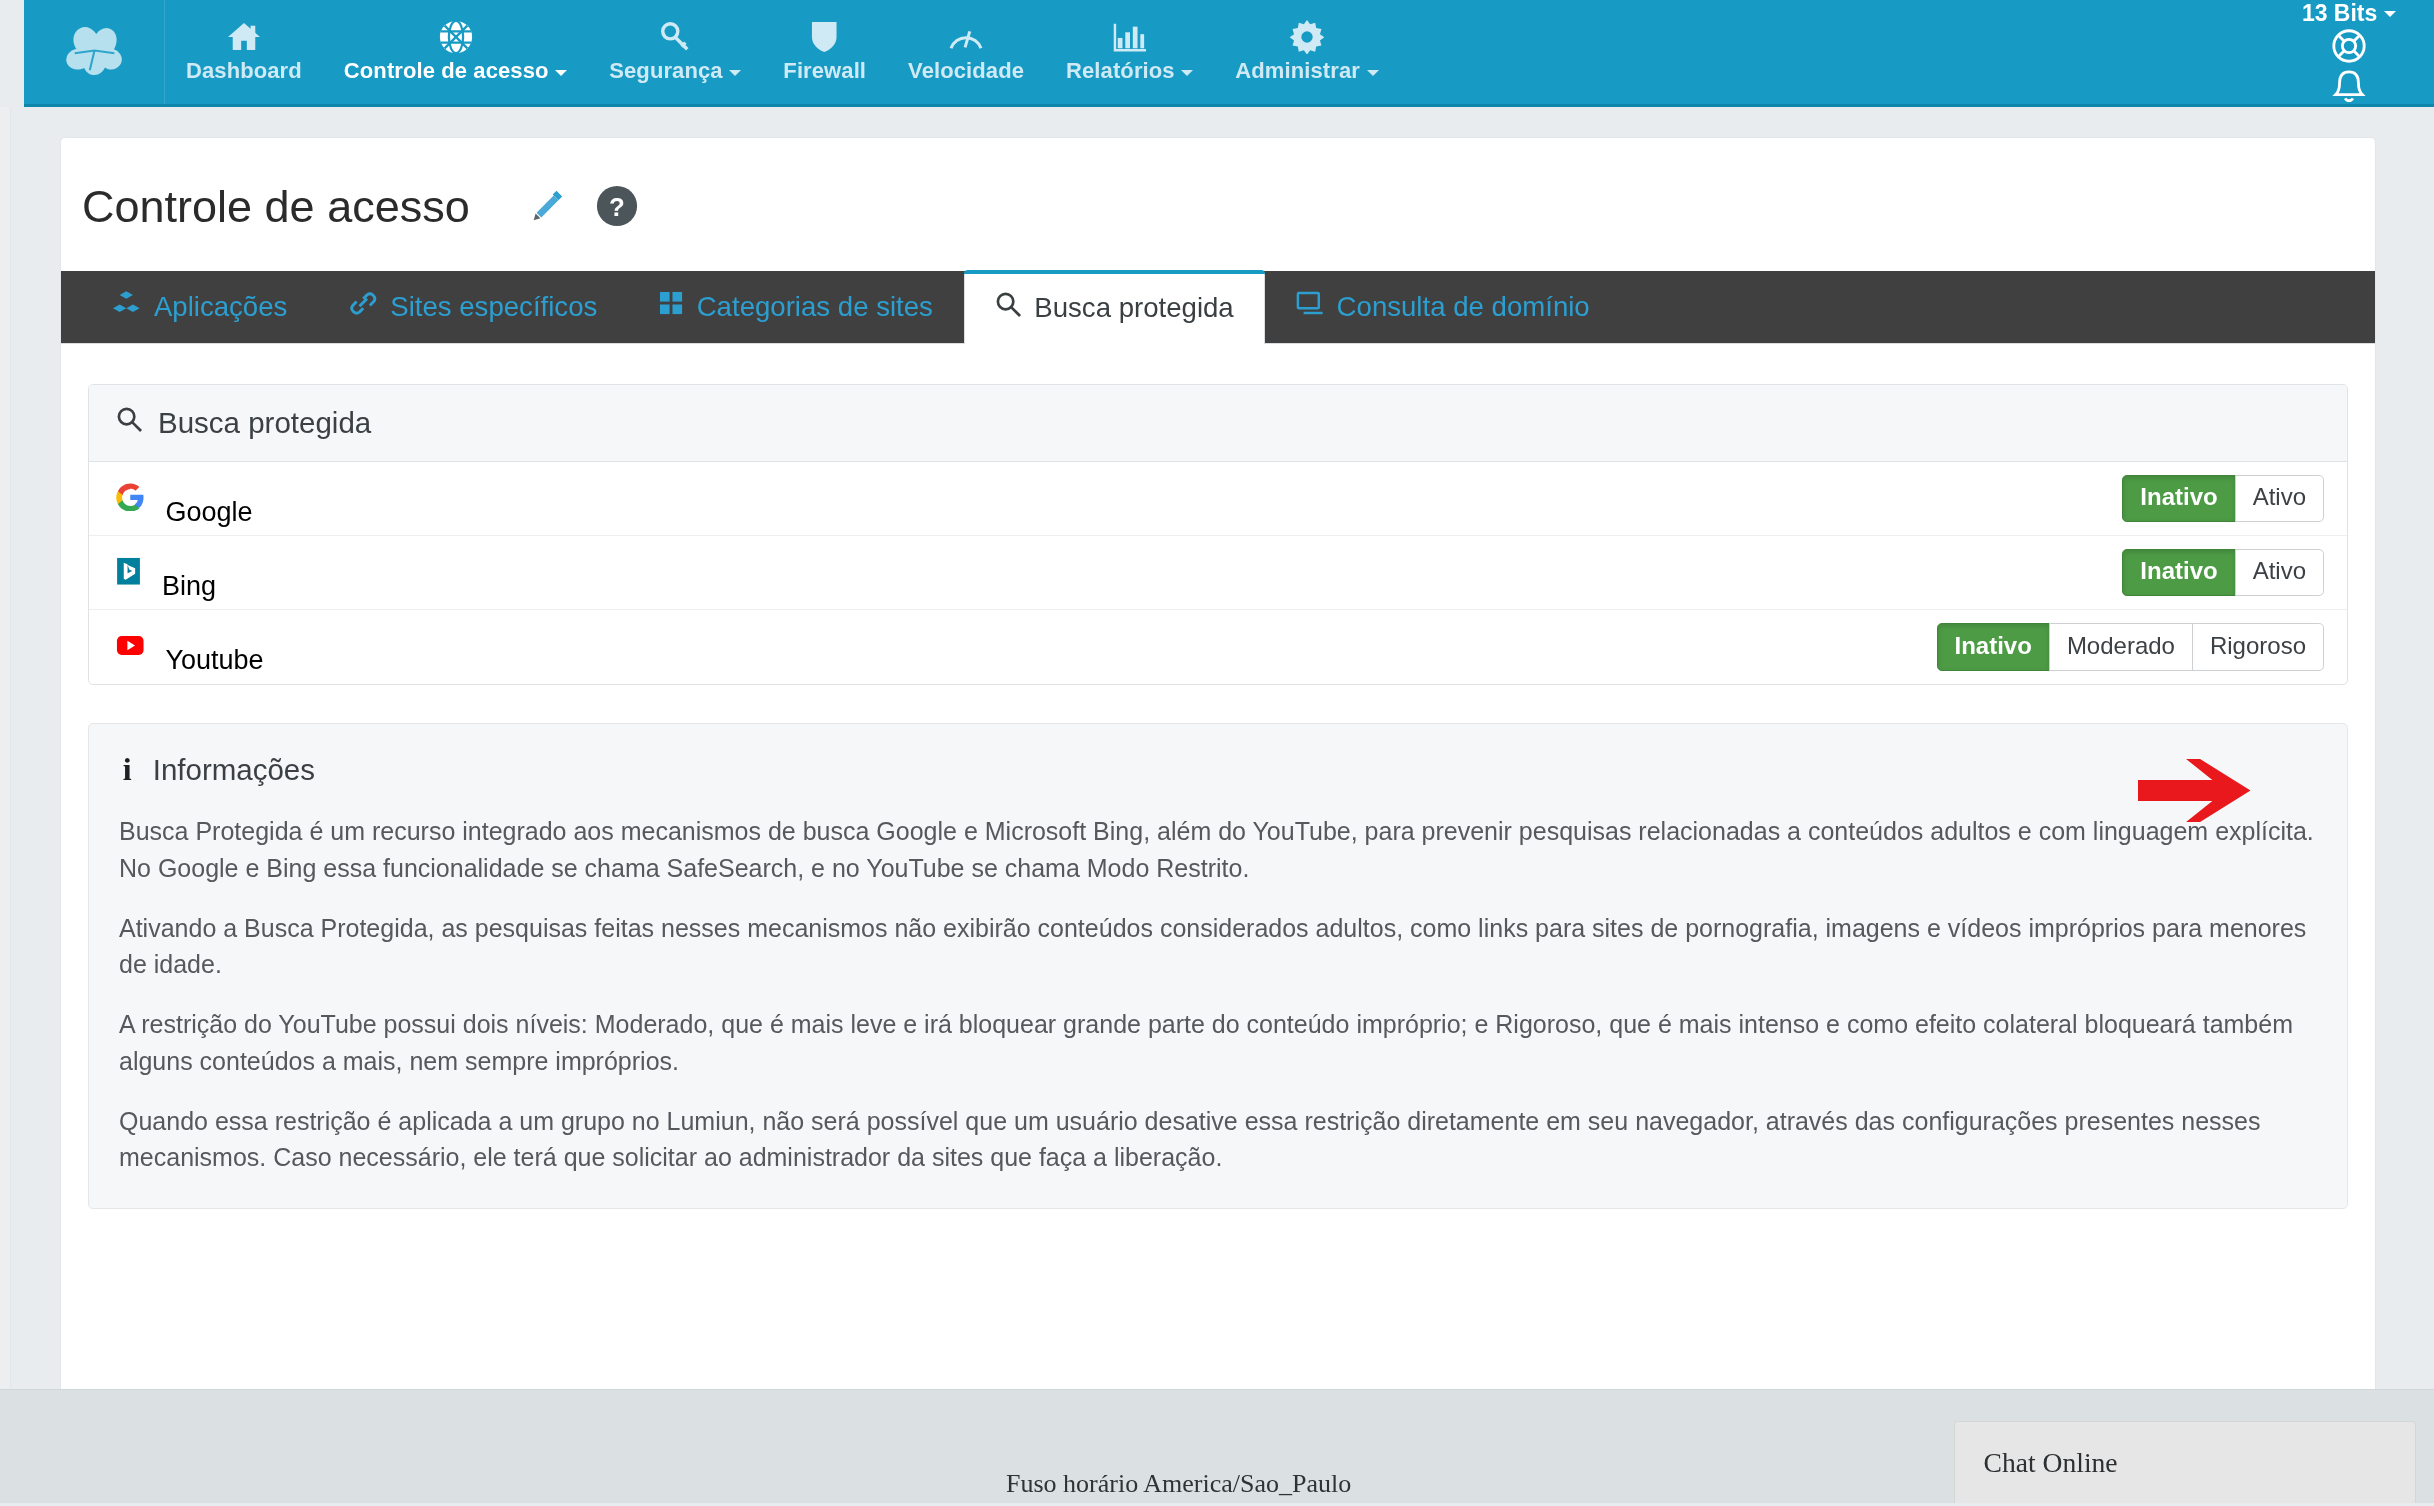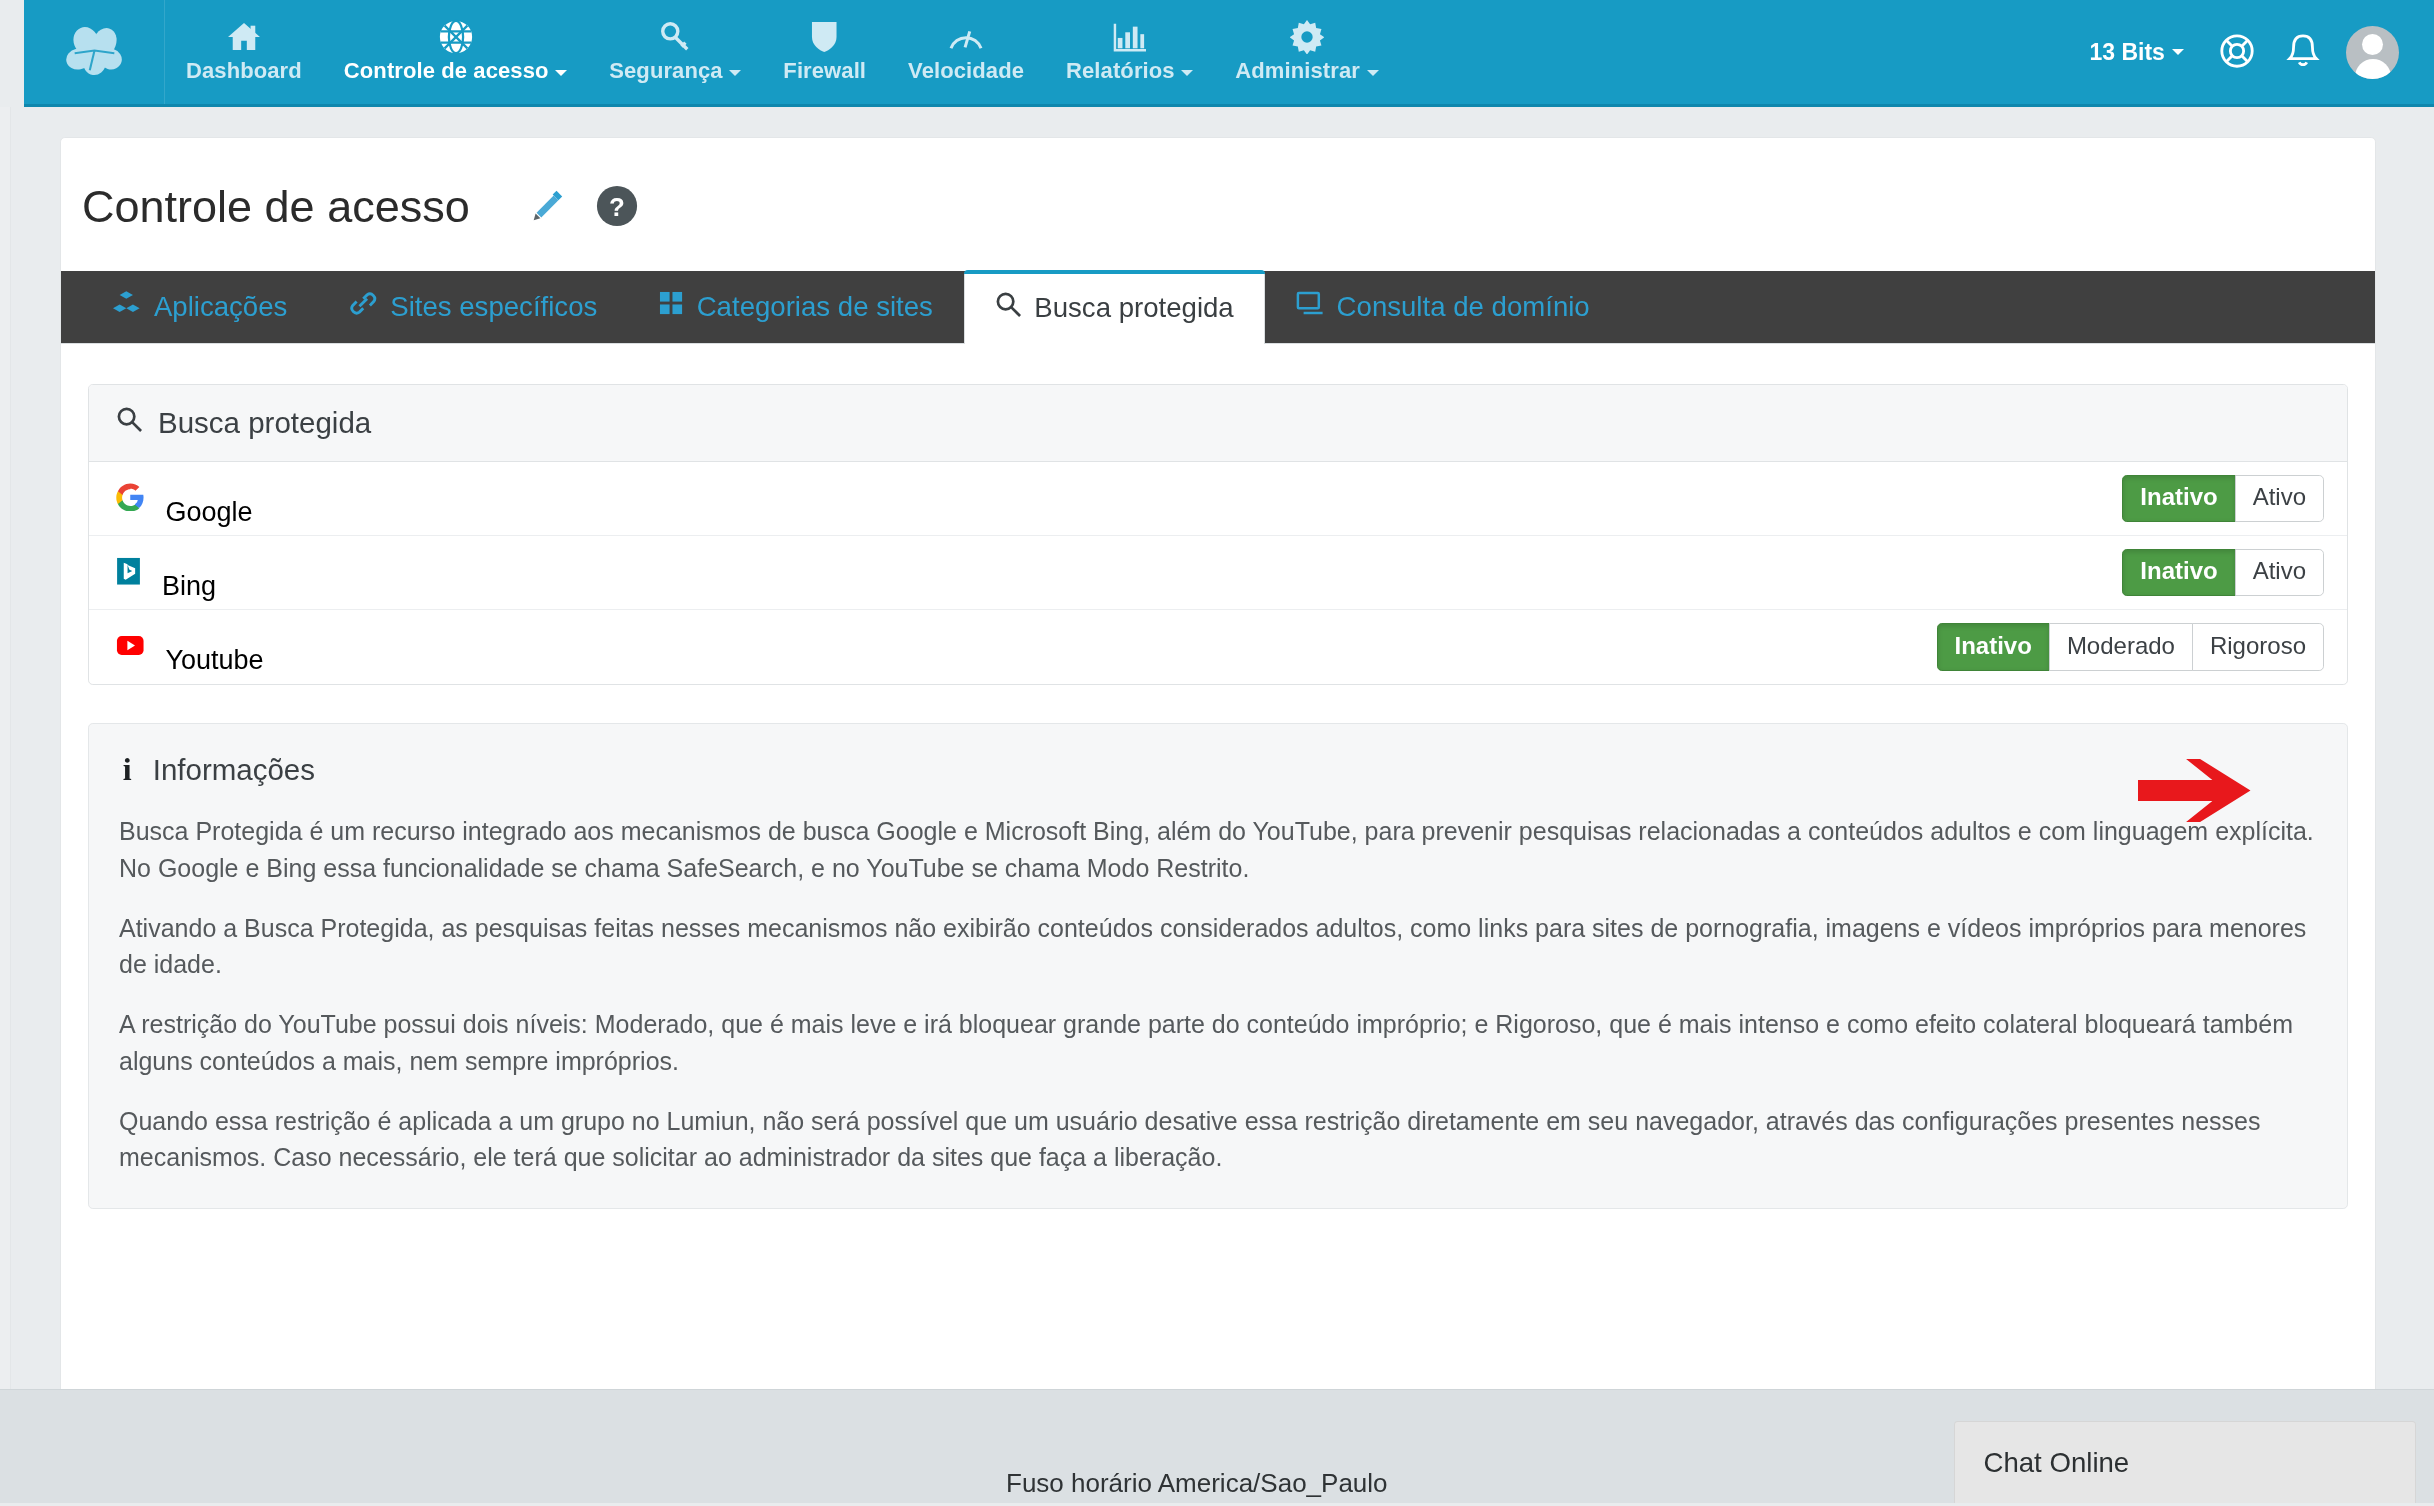--- a/index.html
+++ b/index.html
@@ -50,22 +50,23 @@
     display: inline-block;
     width: 0; height: 0; margin-left: 6.7px;
     vertical-align: middle;
     border-left: 6.7px solid transparent;
     border-right: 6.7px solid transparent;
     border-top: 6.7px solid currentColor;
   }
   .nav-right {
     margin-left: auto;
     display: flex; align-items: center;
-    padding-right: 36px;
+    padding-right: 20px;
     gap: 0px;
+    flex-direction: column;
   }
   .nav-account {
     color: #ffffff; font-size: 23px; font-weight: bold;
     padding: 0 19px; display: flex; align-items: center; cursor: pointer;
   }
   .nav-iconbtn {
     padding: 0 15px; display: flex; align-items: center; cursor: pointer;
   }
   .avatar {
     width: 53px; height: 53px; border-radius: 50%;
@@ -246,20 +247,21 @@
     color: #55595c;
   }
   .infobox p:last-child { margin-bottom: 0; }
 
   
   .footer-zone {
     position: absolute;
     left: 0; right: 0; bottom: 0; height: 114px;
     background: #dbe0e3;
     border-top: 1px solid #cfd5d8;
+    font-family: Liberation Serif, serif;
   }
   .footer-text {
     position: absolute;
     left: 1006px; bottom: 3.8px;
     font-size: 26px; color: #2f3335;
     white-space: nowrap;
   }
   .chat-widget {
     position: absolute;
     right: 19px; bottom: 0;

